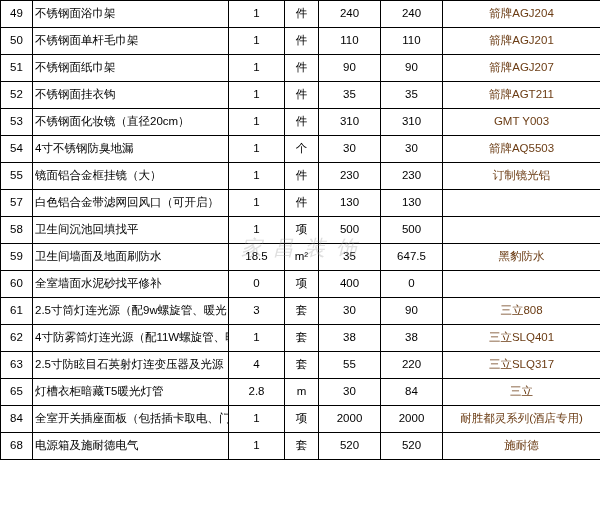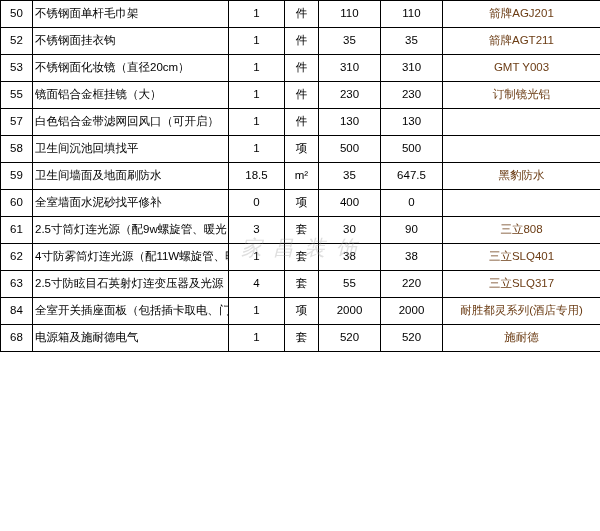--- a/index.html
+++ b/index.html
@@ -98,45 +98,72 @@
       <col class="c-no">
       <col class="c-name">
       <col class="c-qty">
       <col class="c-unit">
       <col class="c-price">
       <col class="c-total">
       <col class="c-brand">
     </colgroup>
     <tbody id="tbody">
         <tr>
+          <td class="c-no-cell">49</td>
+          <td class="c-name-cell">不锈钢面浴巾架</td>
+          <td class="c-qty-cell">1</td>
+          <td class="c-unit-cell">件</td>
+          <td class="c-price-cell">240</td>
+          <td class="c-total-cell">240</td>
+          <td class="c-brand-cell">箭牌AGJ204</td>
+        </tr>
+        <tr>
           <td class="c-no-cell">50</td>
           <td class="c-name-cell">不锈钢面单杆毛巾架</td>
           <td class="c-qty-cell">1</td>
           <td class="c-unit-cell">件</td>
           <td class="c-price-cell">110</td>
           <td class="c-total-cell">110</td>
           <td class="c-brand-cell">箭牌AGJ201</td>
         </tr>
         <tr>
+          <td class="c-no-cell">51</td>
+          <td class="c-name-cell">不锈钢面纸巾架</td>
+          <td class="c-qty-cell">1</td>
+          <td class="c-unit-cell">件</td>
+          <td class="c-price-cell">90</td>
+          <td class="c-total-cell">90</td>
+          <td class="c-brand-cell">箭牌AGJ207</td>
+        </tr>
+        <tr>
           <td class="c-no-cell">52</td>
           <td class="c-name-cell">不锈钢面挂衣钩</td>
           <td class="c-qty-cell">1</td>
           <td class="c-unit-cell">件</td>
           <td class="c-price-cell">35</td>
           <td class="c-total-cell">35</td>
           <td class="c-brand-cell">箭牌AGT211</td>
         </tr>
         <tr>
           <td class="c-no-cell">53</td>
           <td class="c-name-cell">不锈钢面化妆镜（直径20cm）</td>
           <td class="c-qty-cell">1</td>
           <td class="c-unit-cell">件</td>
           <td class="c-price-cell">310</td>
           <td class="c-total-cell">310</td>
           <td class="c-brand-cell">GMT Y003</td>
+        </tr>
+        <tr>
+          <td class="c-no-cell">54</td>
+          <td class="c-name-cell">4寸不锈钢防臭地漏</td>
+          <td class="c-qty-cell">1</td>
+          <td class="c-unit-cell">个</td>
+          <td class="c-price-cell">30</td>
+          <td class="c-total-cell">30</td>
+          <td class="c-brand-cell">箭牌AQ5503</td>
         </tr>
         <tr>
           <td class="c-no-cell">55</td>
           <td class="c-name-cell">镜面铝合金框挂镜（大）</td>
           <td class="c-qty-cell">1</td>
           <td class="c-unit-cell">件</td>
           <td class="c-price-cell">230</td>
           <td class="c-total-cell">230</td>
           <td class="c-brand-cell">订制镜光铝</td>
         </tr>
@@ -195,20 +222,29 @@
           <td class="c-brand-cell two-line tall">三立SLQ401</td>
         </tr>
         <tr>
           <td class="c-no-cell">63</td>
           <td class="c-name-cell">2.5寸防眩目石英射灯连变压器及光源</td>
           <td class="c-qty-cell">4</td>
           <td class="c-unit-cell">套</td>
           <td class="c-price-cell">55</td>
           <td class="c-total-cell">220</td>
           <td class="c-brand-cell">三立SLQ317</td>
+        </tr>
+        <tr>
+          <td class="c-no-cell">65</td>
+          <td class="c-name-cell">灯槽衣柜暗藏T5暖光灯管</td>
+          <td class="c-qty-cell">2.8</td>
+          <td class="c-unit-cell">m</td>
+          <td class="c-price-cell">30</td>
+          <td class="c-total-cell">84</td>
+          <td class="c-brand-cell">三立</td>
         </tr>
         <tr>
           <td class="c-no-cell two-line tall">84</td>
           <td class="c-name-cell two-line tall">全室开关插座面板（包括插卡取电、门铃、请勿打扰、调光器等）</td>
           <td class="c-qty-cell two-line tall">1</td>
           <td class="c-unit-cell two-line tall">项</td>
           <td class="c-price-cell two-line tall">2000</td>
           <td class="c-total-cell two-line tall">2000</td>
           <td class="c-brand-cell two-line tall">耐胜都灵系列(酒店专用)</td>
         </tr>

